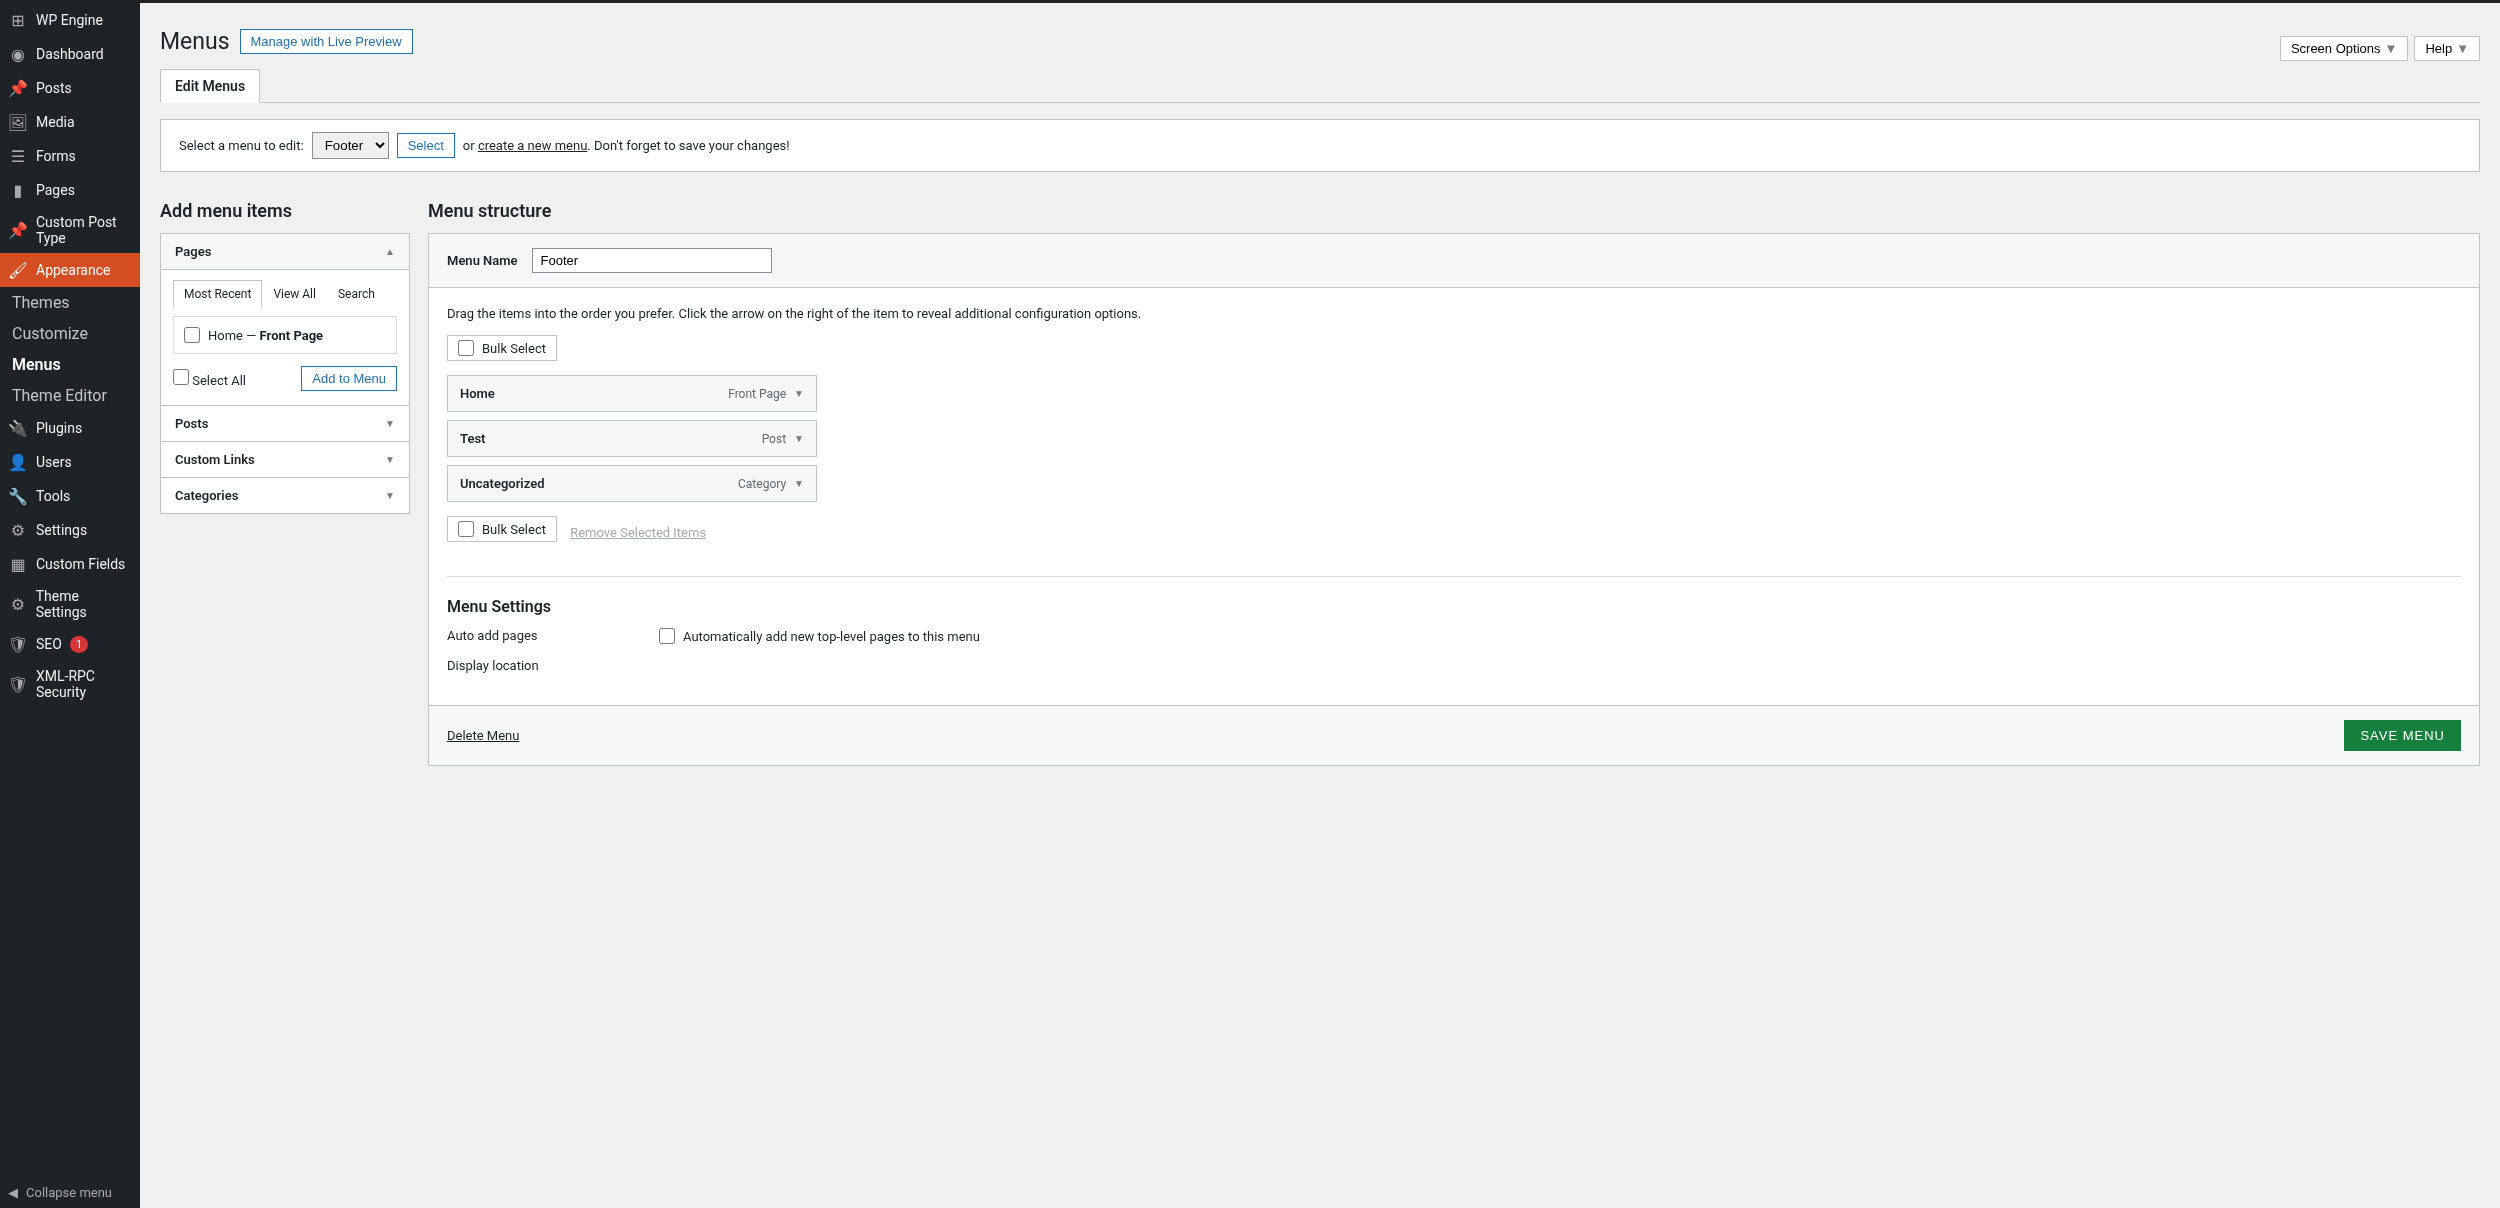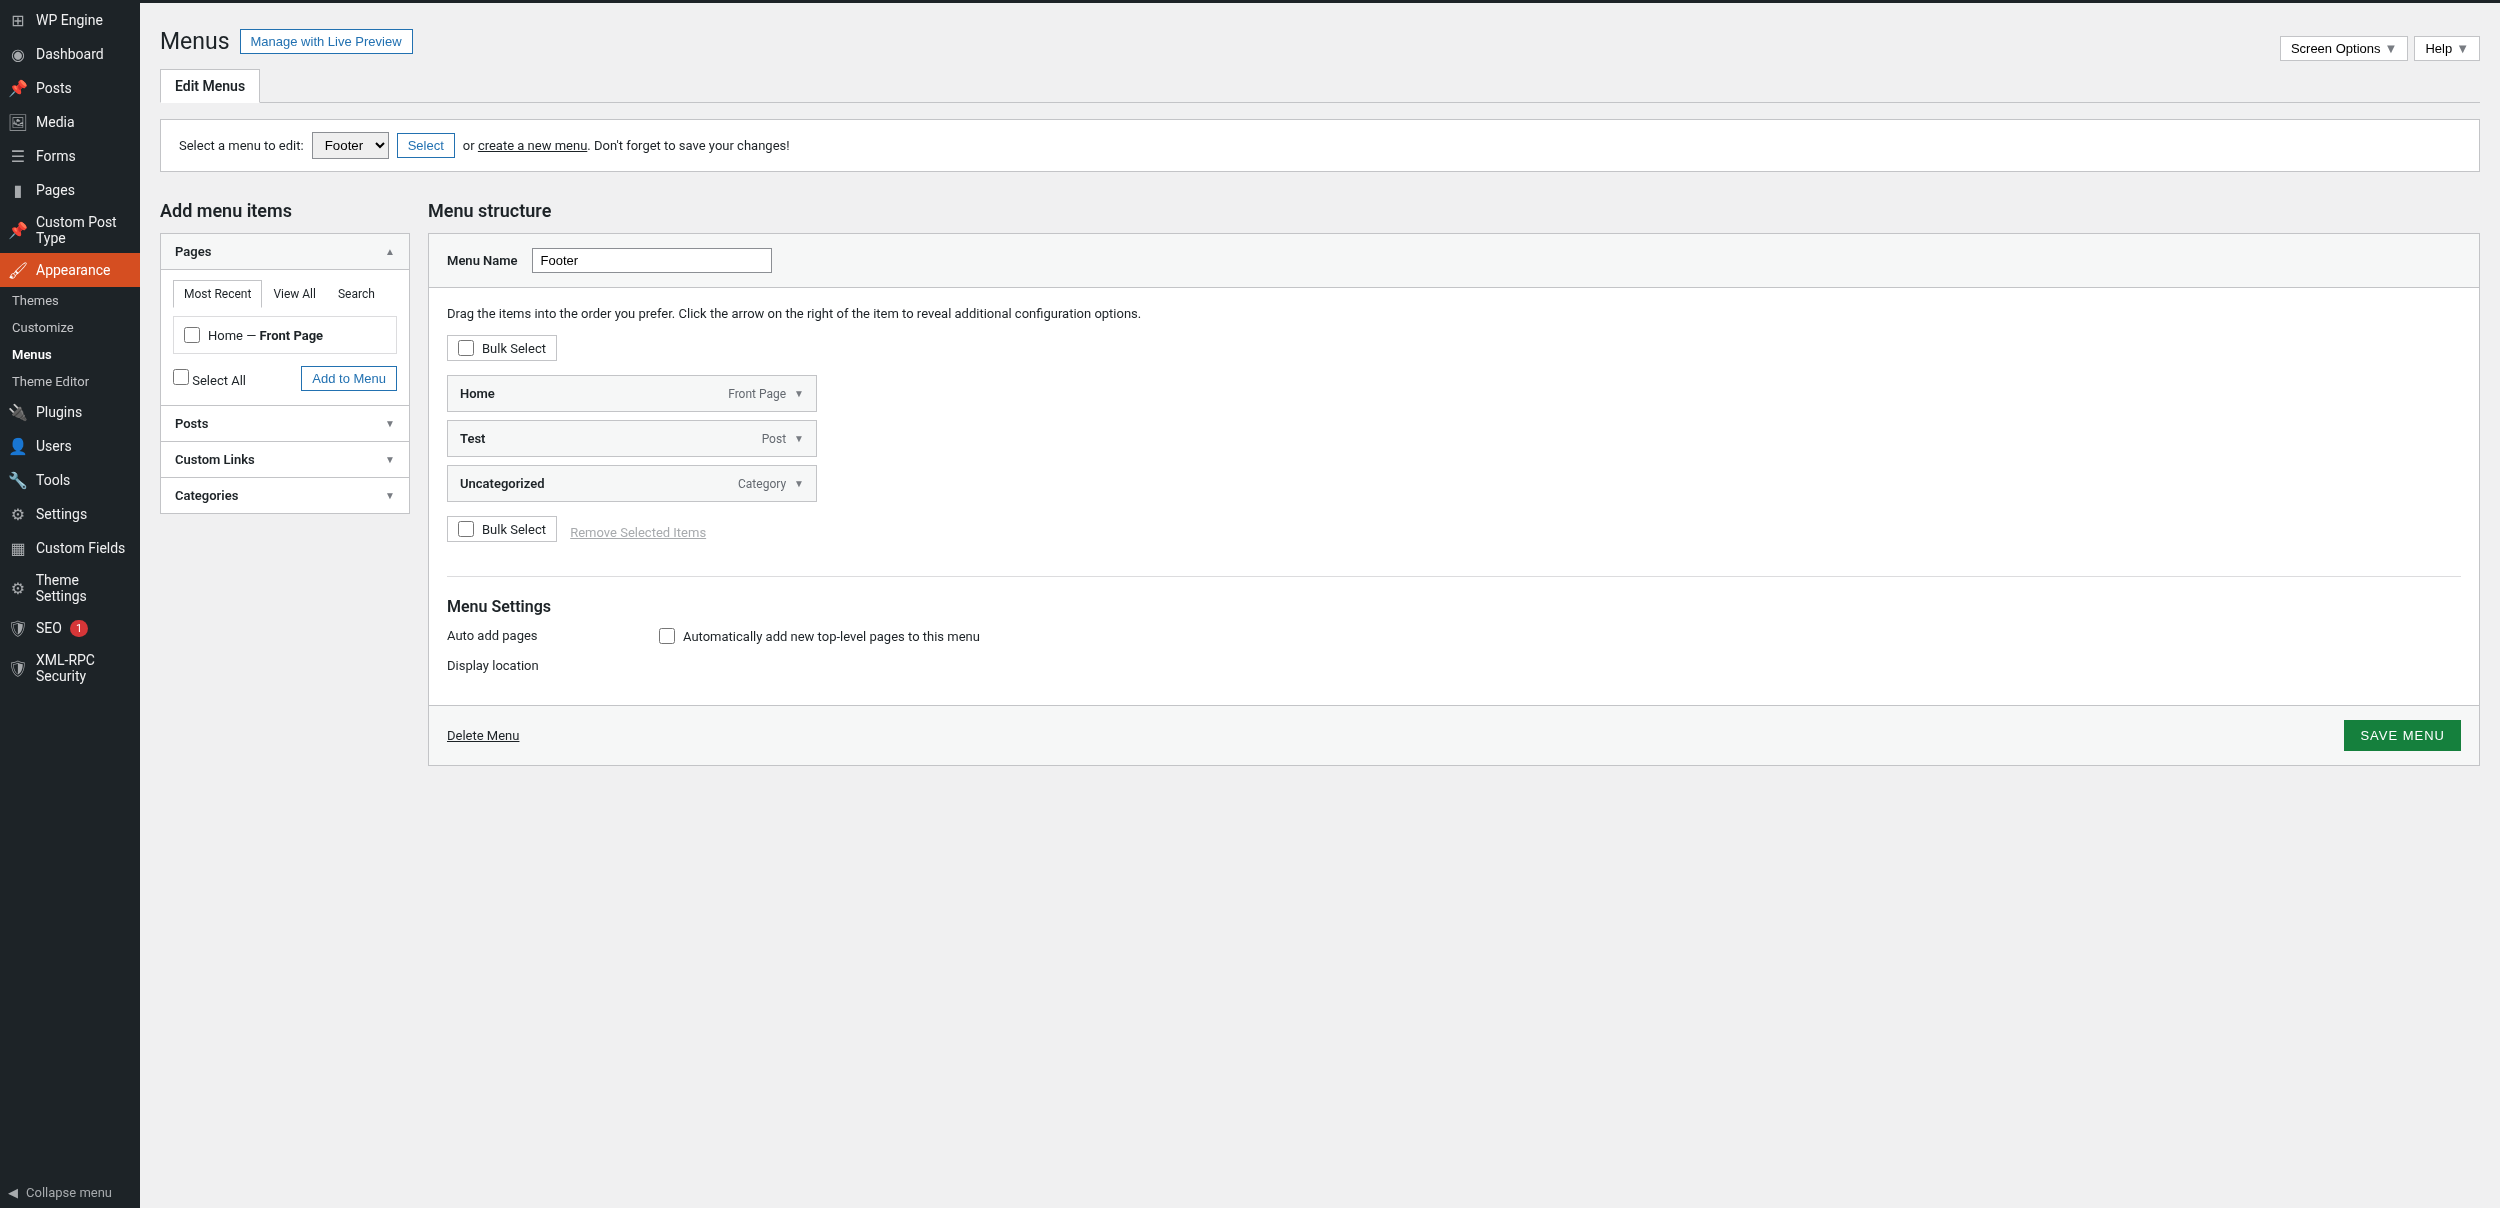--- a/index.html
+++ b/index.html
@@ -7,21 +7,21 @@
 .wrap { display: flex; min-height: 100vh; }
 .topbar { height: 3px; background: #1d2327; position: fixed; top: 0; left: 0; right: 0; z-index: 100; }
 
 
 .sidebar { width: 140px; background: #1d2327; color: #f0f0f1; flex-shrink: 0; padding-top: 3px; display: flex; flex-direction: column; }
 .side-item { display: flex; align-items: center; padding: 7px 8px; color: #f0f0f1; font-size: 14px; cursor: pointer; gap: 8px; }
 .side-item.active { background: #d54e21; color: #fff; position: relative; }
 .side-item.active::after { content: ""; position: absolute; right: -8px; top: 50%; transform: translateY(-50%); border: 8px solid transparent; border-right-color: #f0f0f1; }
 .side-icon { width: 20px; height: 20px; display: flex; align-items: center; justify-content: center; color: #a7aaad; font-size: 16px; }
 .side-item.active .side-icon { color: #fff; }
-.sub-item { padding: 6px 12px; color: #c3c4c7; font-size: 13px; cursor: pointer; }
+.sub-item { padding: 6px 12px; color: #c3c4c7; font-size: 16px; cursor: pointer; }
 .sub-item.current { color: #fff; font-weight: 600; }
 .collapse { margin-top: auto; padding: 8px; display: flex; align-items: center; gap: 8px; color: #a7aaad; font-size: 13px; cursor: pointer; }
 .badge { background: #d63638; color: #fff; border-radius: 9px; font-size: 11px; padding: 0 6px; line-height: 17px; min-width: 17px; text-align: center; }
 
 
 .main { flex: 1; padding: 10px 20px 40px; position: relative; }
 .top-actions { position: absolute; top: 3px; right: 20px; display: flex; gap: 6px; margin-top: 33px; }
 .top-btn { background: #fff; border: 1px solid #c3c4c7; padding: 4px 10px; font-size: 13px; cursor: pointer; }
 .top-btn .caret { margin-left: 4px; color: #787c82; }
 .page-header { display: flex; align-items: center; gap: 10px; margin: 18px 0 14px; }

